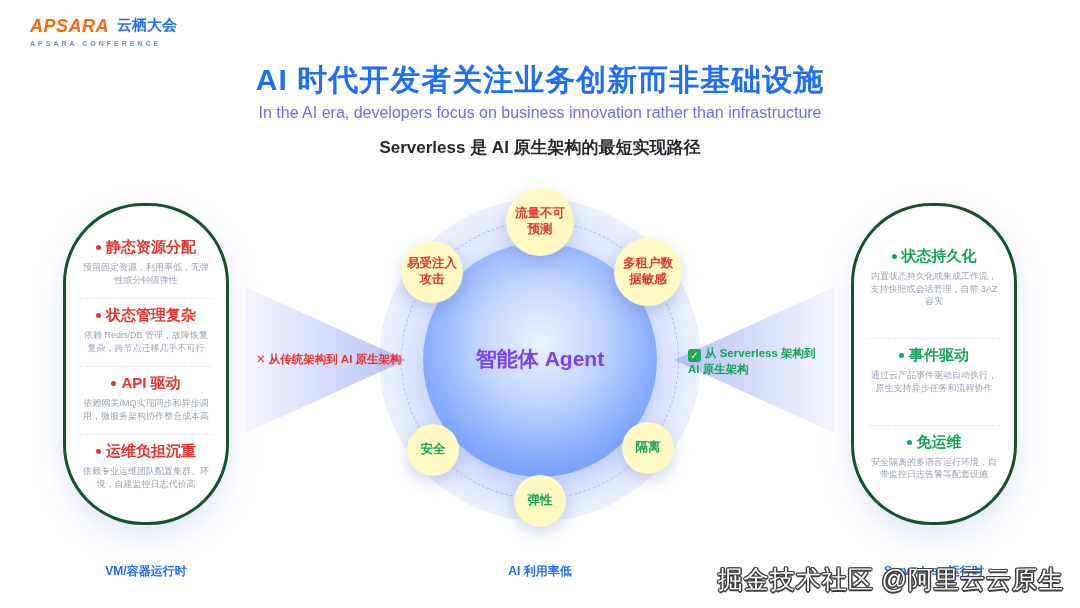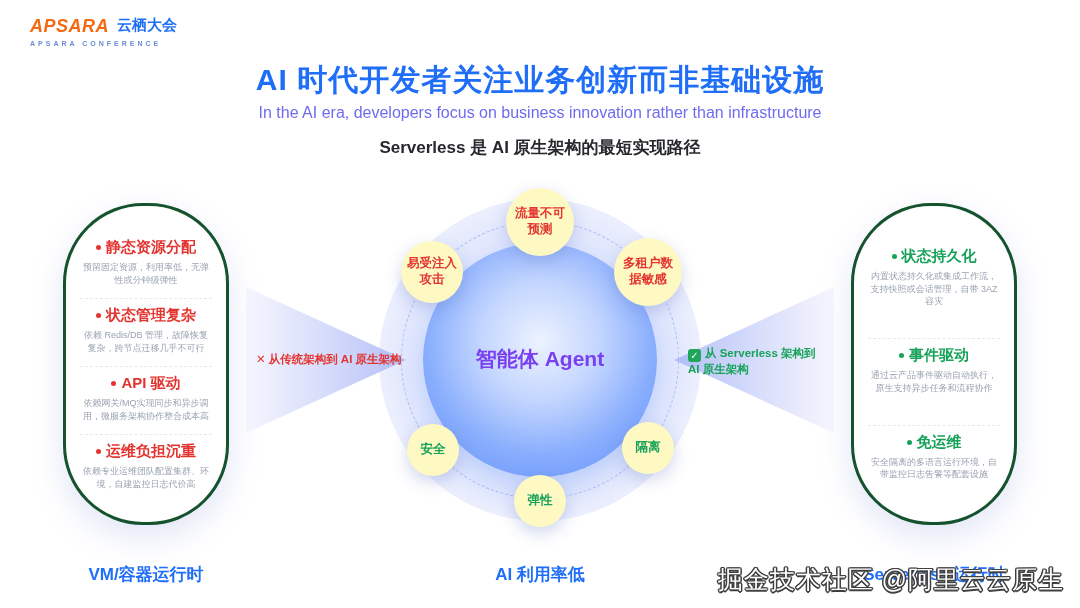--- a/index.html
+++ b/index.html
@@ -70,21 +70,21 @@
     clip-path:polygon(100% 0,0 50%,100% 100%);}
   .arrow-label{position:absolute;font-size:11.5px;font-weight:800;z-index:3;}
   .arrow-label-left{left:256px;top:352px;color:#e3342f;white-space:nowrap;}
   .arrow-label-right{left:688px;top:346px;width:138px;color:#17a25a;line-height:1.35;}
   .x-icon{color:#e3342f;font-weight:900;margin-right:3px;}
   .check-icon{display:inline-flex;align-items:center;justify-content:center;
     width:13px;height:13px;background:#1fa65a;border-radius:3px;color:#fff;
     font-size:10px;margin-right:4px;vertical-align:-2px;}
   
   .footer-label{position:absolute;top:563px;text-align:center;
-    font-size:17px;font-weight:800;color:#1f6ef7;}
+    font-size:12px;font-weight:800;color:#1f6ef7;}
   .footer-left{left:63px;width:166px;}
   .footer-center{left:460px;width:160px;}
   .footer-right{left:845px;width:178px;}
   
   .watermark{position:absolute;right:16px;bottom:12px;z-index:9;
     font-size:25px;font-weight:500;letter-spacing:1px;color:#fff;
     text-shadow:-1.5px 0 #3f3f3f,1.5px 0 #3f3f3f,0 -1.5px #3f3f3f,0 1.5px #3f3f3f,
                 -1px -1px #3f3f3f,1px 1px #3f3f3f,-1px 1px #3f3f3f,1px -1px #3f3f3f;margin-left:18px;}
 </style>
 </head>

